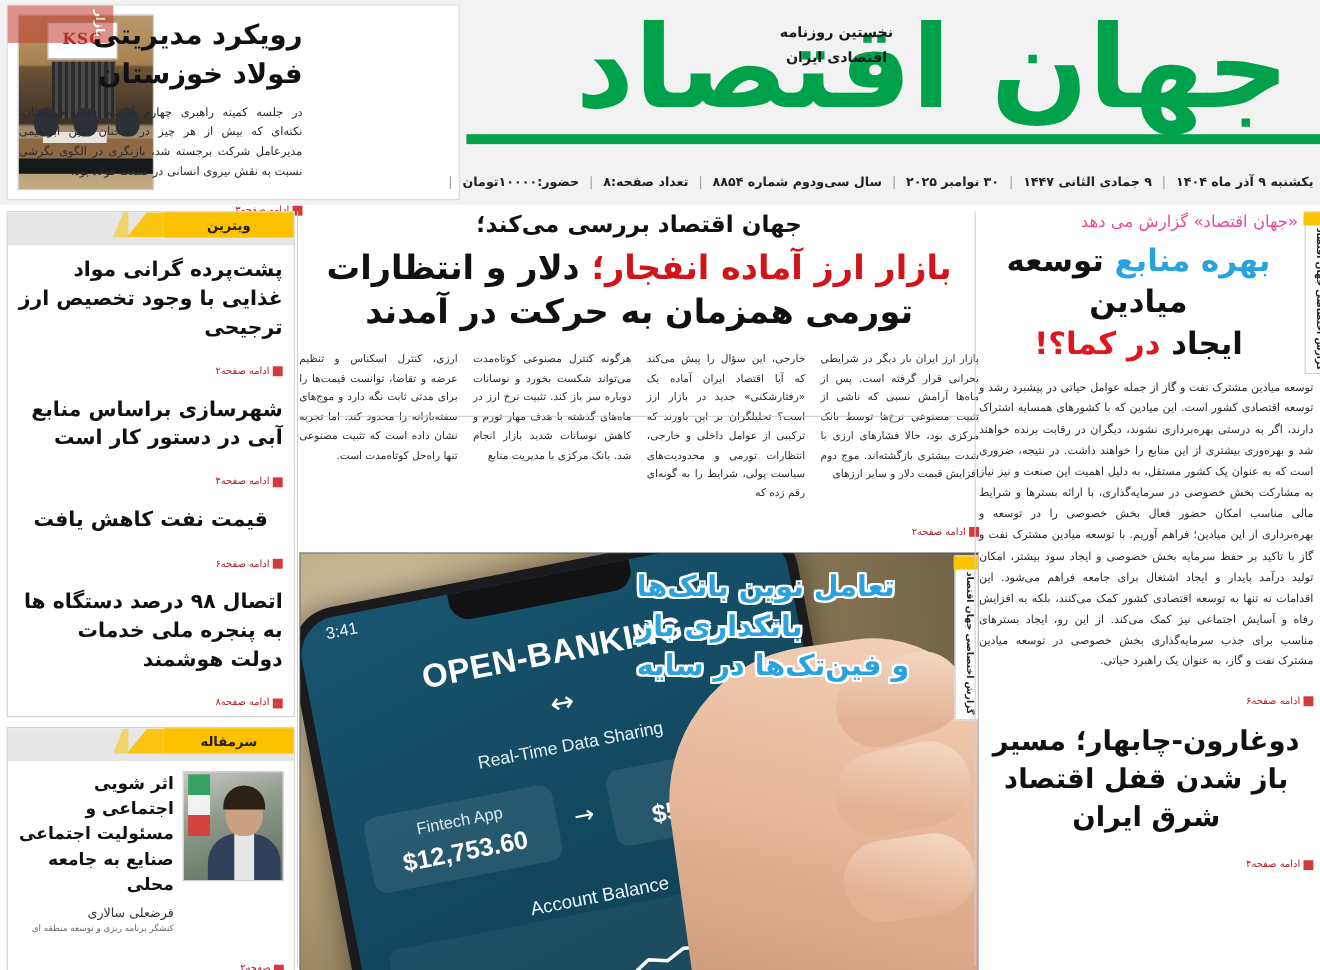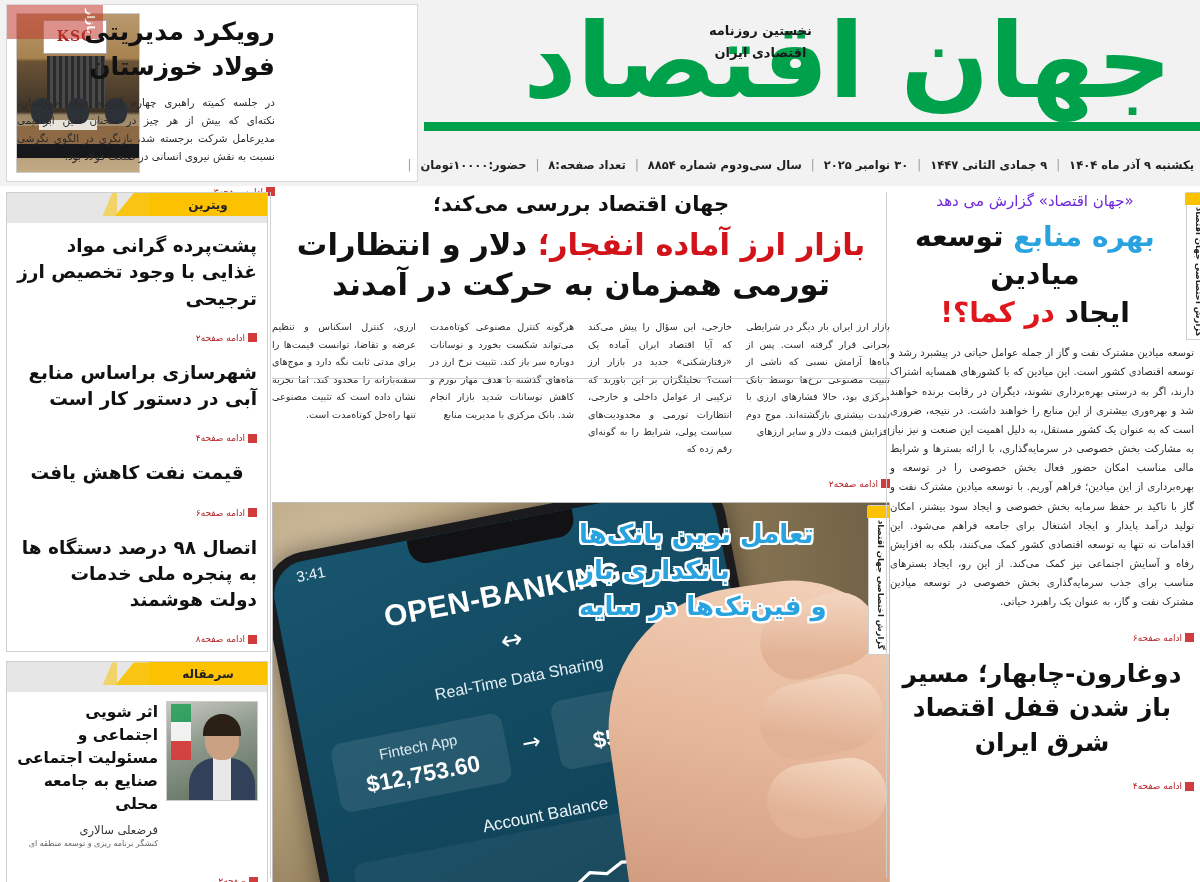--- a/index.html
+++ b/index.html
@@ -126,21 +126,21 @@
   .spark { position:absolute; left:0; right:0; top:24px; height:106px; }
 
   .overlay-hl { position:absolute; right:10px; top:14px; width:300px; text-align:left; direction:rtl; }
   .overlay-hl div { font-size:26px; font-weight:bold; color:#29a3e0; line-height:1.38;
      text-shadow: -2px 0 #fff, 2px 0 #fff, 0 -2px #fff, 0 2px #fff, -2px -2px #fff, 2px 2px #fff, -2px 2px #fff, 2px -2px #fff; }
   .vtag { position:absolute; right:-1px; top:2px; width:22px; height:150px; background:#fff; border:1px solid #cfcfcf; }
   .vtag .vt-y { position:absolute; right:0; top:0; width:22px; height:12px; background:#fcc200; }
   .vtag span { position:absolute; right:3px; top:14px; writing-mode:vertical-rl; font-size:8.5px; color:#222; font-weight:bold; white-space:nowrap;}
 
   
-  .r-kicker { text-align:center; font-size:15px; color:#6d28d9; margin-bottom:8px; }
+  .r-kicker { text-align:right; font-size:15px; color:#ec4899; margin-bottom:8px; }
   .r-hl { text-align:center; font-size:28px; font-weight:bold; line-height:1.36; letter-spacing:-0.4px; }
   .r-hl .blue { color:#29a3e0; }
   .r-hl .red { color:#e0161d; }
   .r-hl .blk { color:#111; }
   .r-body { margin-top:11px; font-size:10.1px; line-height:1.9; color:#2b2b2b; text-align:justify; }
   .r-hl2 { text-align:center; font-size:25px; font-weight:bold; line-height:1.38; color:#111; margin-top:4px; letter-spacing:-0.4px;}
 
   .divider { position:absolute; background:#cfcfcf; }
 </style>
 </head>

